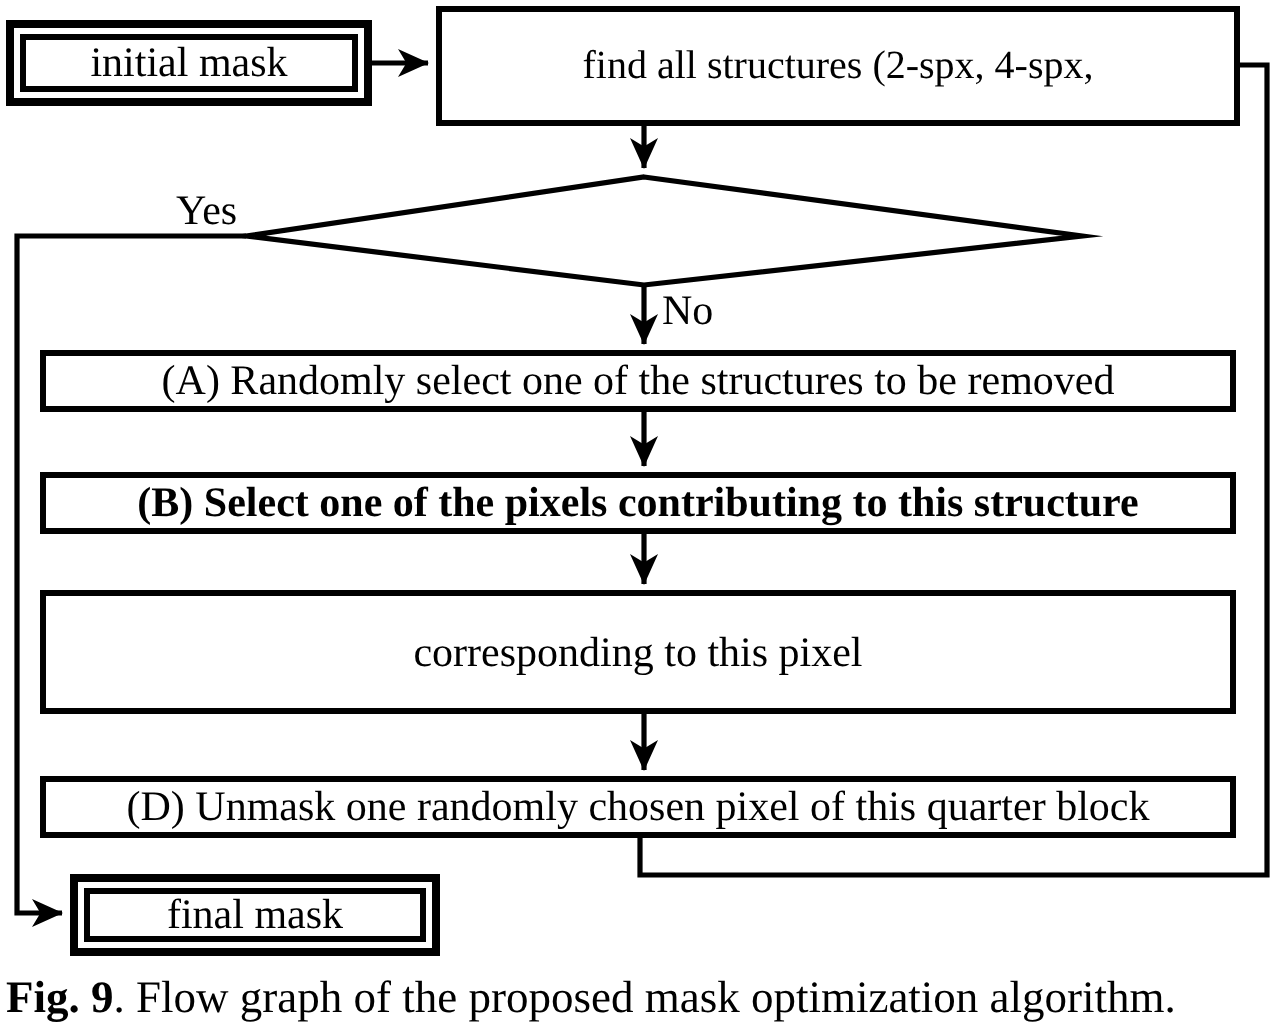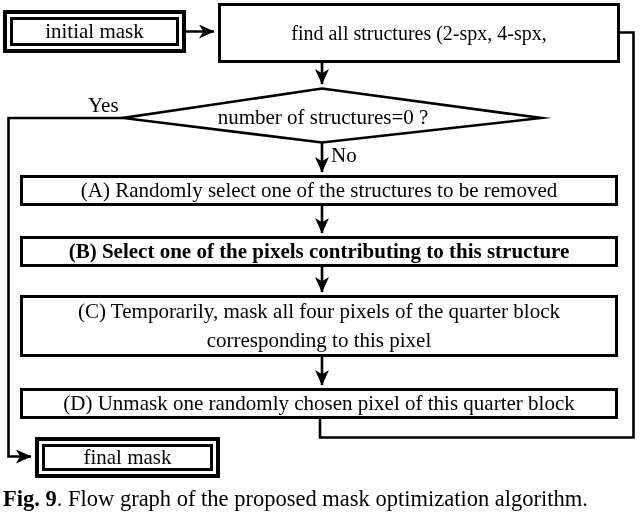--- a/index.html
+++ b/index.html
@@ -142,35 +142,33 @@
   <div class="node terminal node-initial">
     <div class="inner">
       <span>initial mask</span>
     </div>
   </div>
 
   <div class="node proc node-find">
     <span>find all structures (2-spx, 4-spx,</span>
   </div>
 
-  <div class="decision-text">number of structures=0 ?</div>
 
   <div class="floating-label label-yes">Yes</div>
   <div class="floating-label label-no">No</div>
 
   <div class="node proc node-a">
     <span>(A) Randomly select one of the structures to be removed</span>
   </div>
 
   <div class="node proc node-b">
     <span>(B) Select one of the pixels contributing to this structure</span>
   </div>
 
   <div class="node proc multiline node-c">
-    <span>(C) Temporarily, mask all four pixels of the quarter block</span>
     <span>corresponding to this pixel</span>
   </div>
 
   <div class="node proc node-d">
     <span>(D) Unmask one randomly chosen pixel of this quarter block</span>
   </div>
 
   <div class="node terminal node-final">
     <div class="inner">
       <span>final mask</span>

